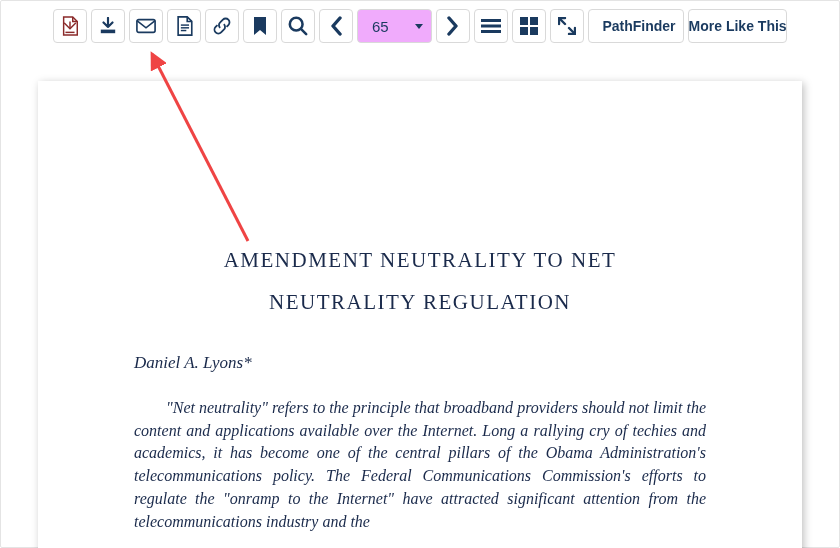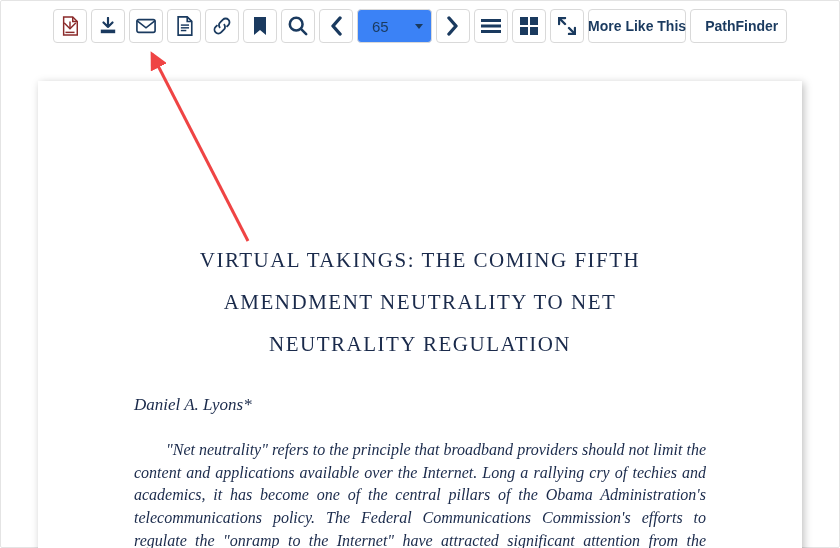--- a/index.html
+++ b/index.html
@@ -44,21 +44,21 @@
     font-weight: 600;
     color: #1a3a5f;
     white-space: nowrap;
   }
   .page-select {
     display: inline-flex;
     align-items: center;
     height: 34px;
     border: 1px solid #d9d9d9;
     border-radius: 4px;
-    background: #3b82f6;
+    background: #f0abfc;
     padding: 0 8px 0 14px;
     color: #1a3a5f;
     font-size: 15px;
     gap: 26px;
     cursor: pointer;
   }
   .page-select .caret {
     width: 0; height: 0;
     border-left: 4px solid transparent;
     border-right: 4px solid transparent;
@@ -203,38 +203,37 @@
 
     <button class="tb-btn">
       <svg width="18" height="18" viewBox="0 0 18 18">
         <path d="M1 7 L1 1 L7 1" fill="none" stroke="#1a3a5f" stroke-width="2.4" stroke-linecap="round"></path>
         <path d="M17 11 L17 17 L11 17" fill="none" stroke="#1a3a5f" stroke-width="2.4" stroke-linecap="round"></path>
         <line x1="1" y1="1" x2="7" y2="7" stroke="#1a3a5f" stroke-width="2.4" stroke-linecap="round"></line>
         <line x1="17" y1="17" x2="11" y2="11" stroke="#1a3a5f" stroke-width="2.4" stroke-linecap="round"></line>
       </svg>
     </button>
 
-    <button class="tb-btn text-btn">
-      <span>More Like This</span>
-    </button>
-
     <button class="tb-btn text-btn" style="gap:6px">
       <svg width="16" height="18" viewBox="0 0 14 18">
         <circle cx="7" cy="6" r="5" fill="none" stroke="#1a3a5f" stroke-width="1.6"></circle>
         <path d="M5 11 L5 14 L9 14 L9 11" fill="none" stroke="#1a3a5f" stroke-width="1.6"></path>
         <line x1="5" y1="16" x2="9" y2="16" stroke="#1a3a5f" stroke-width="1.6"></line>
       </svg>
       <span>PathFinder</span>
     </button>
 
+    <button class="tb-btn text-btn">
+      <span>More Like This</span>
+    </button>
+
   </div>
 
   <div class="page-wrapper">
     <div class="doc-title">
-      <div>VIRTUAL TAKINGS: THE COMING FIFTH</div>
       <div>AMENDMENT NEUTRALITY TO NET</div>
       <div>NEUTRALITY REGULATION</div>
     </div>
     <div class="doc-author">Daniel A. Lyons*</div>
     <p class="doc-para">"Net neutrality" refers to the principle that broadband providers should not limit the content and applications available over the Internet.  Long a rallying cry of techies and academics, it has become one of the central pillars of the Obama Administration's telecommunications policy.  The Federal Communications Commission's efforts to regulate the "onramp to the Internet" have attracted significant attention from the telecommunications industry and the</p>
   </div>
 
   <svg class="arrow-overlay" width="840" height="548">
     <defs>
       <marker id="arrowhead" markerWidth="6" markerHeight="6" refX="5" refY="3" orient="auto">

